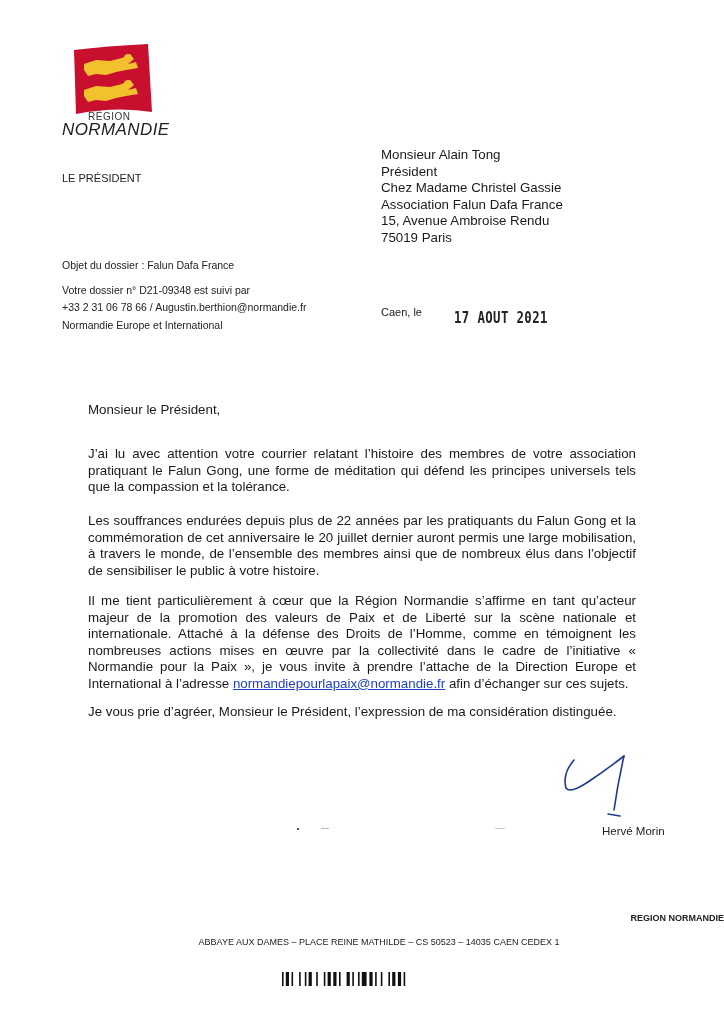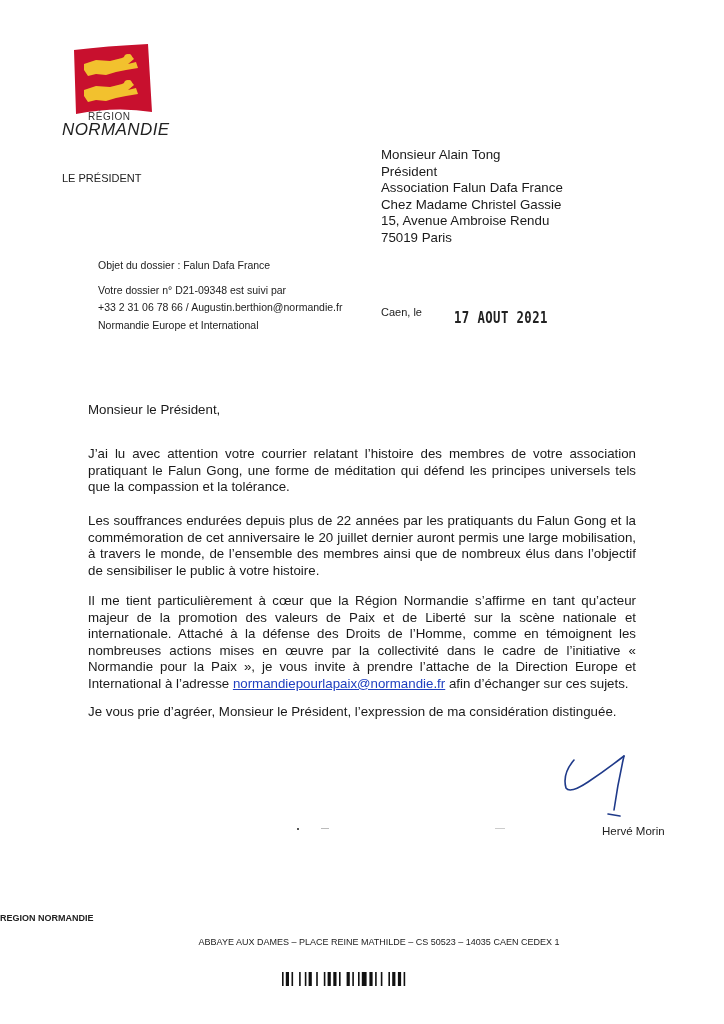--- a/index.html
+++ b/index.html
@@ -6,35 +6,35 @@
     body { width: 724px; height: 1024px; position: relative; overflow: hidden;
       font-family: "Liberation Sans", sans-serif; color: #1a1a1a; }
     .abs { position: absolute; }
     .logo-flag { left: 66px; top: 42px; width: 90px; height: 76px; }
     .logo-region { left: 88px; top: 111px; font-size: 10px; letter-spacing: 0.5px; color: #333; }
     .logo-name { left: 62px; top: 120px; font-size: 17px; letter-spacing: 0.4px; color: #222; font-weight: 500; font-style: italic; }
     .president-label { left: 62px; top: 172px; font-size: 11px; color: #222; }
     .recipient { left: 381px; top: 147px; font-size: 13.3px; line-height: 16.5px; color: #1a1a1a; }
     .recipient div { white-space: nowrap; }
     .ref-block { left: 62px; top: 257px; font-size: 10.5px; color: #222; }
-    .ref-block .line { white-space: nowrap; line-height: 17.5px; margin-left: 36px; }
+    .ref-block .line { white-space: nowrap; line-height: 17.5px; }
     .ref-block .objet { margin-bottom: 7px; }
     .place { left: 381px; top: 306px; font-size: 11px; color: #222; }
     .date-stamp { left: 454px; top: 309px; font-family: "DejaVu Sans Mono", monospace; font-size: 15px;
       color: #222; letter-spacing: 0.5px; transform: scaleX(0.82); transform-origin: left center; font-weight: bold; }
     .body-text { left: 88px; width: 548px; font-size: 13.3px; line-height: 16.5px; color: #1a1a1a; text-align: justify; }
     .salutation { top: 402px; }
     .p1 { top: 446px; }
     .p2 { top: 513px; }
     .p3 { top: 593px; }
     .closing { top: 704px; width: 600px; text-align: left; }
     .email-link { color: #1f3fbf; text-decoration: underline; }
     .signature { left: 558px; top: 752px; width: 70px; height: 70px; }
     .signer { left: 565px; top: 825px; font-size: 11.5px; color: #222; margin-left: 37px; }
-    .footer-title { left: 0; width: 724px; top: 913px; text-align: left; font-size: 9px; font-weight: bold; color: #222; }
+    .footer-title { left: 0; width: 724px; top: 913px; text-align: right; font-size: 9px; font-weight: bold; color: #222; }
     .footer-address { left: 0; width: 724px; top: 937px; text-align: center; font-size: 9px; color: #222; line-height: 11px; margin-left: 17px; }
     .barcode { left: 282px; top: 972px; width: 160px; height: 14px; }
     .specks { left: 295px; top: 824px; width: 240px; height: 10px; }
   </style>
 </head>
 <body>
 
 <svg class="abs logo-flag" viewBox="0 0 90 76">
   <path d="M8 8 Q40 4 82 2 L86 70 Q50 64 10 72 Z" fill="#c8102e"></path>
   <g fill="#f2c12e">
@@ -47,22 +47,22 @@
   </g>
 </svg>
 <div class="abs logo-region">RÉGION</div>
 <div class="abs logo-name">NORMANDIE</div>
 
 <div class="abs president-label">LE PRÉSIDENT</div>
 
 <div class="abs recipient">
   <div>Monsieur Alain Tong</div>
   <div>Président</div>
+  <div>Chez Madame Christel Gassie</div>
   <div>Association Falun Dafa France</div>
-  <div>Chez Madame Christel Gassie</div>
   <div>15, Avenue Ambroise Rendu</div>
   <div>75019 Paris</div>
 </div>
 
 <div class="abs ref-block">
   <div class="line objet">Objet du dossier : Falun Dafa France</div>
   <div class="line">Votre dossier n° D21-09348 est suivi par</div>
   <div class="line">+33 2 31 06 78 66 / Augustin.berthion@normandie.fr</div>
   <div class="line">Normandie Europe et International</div>
 </div>

